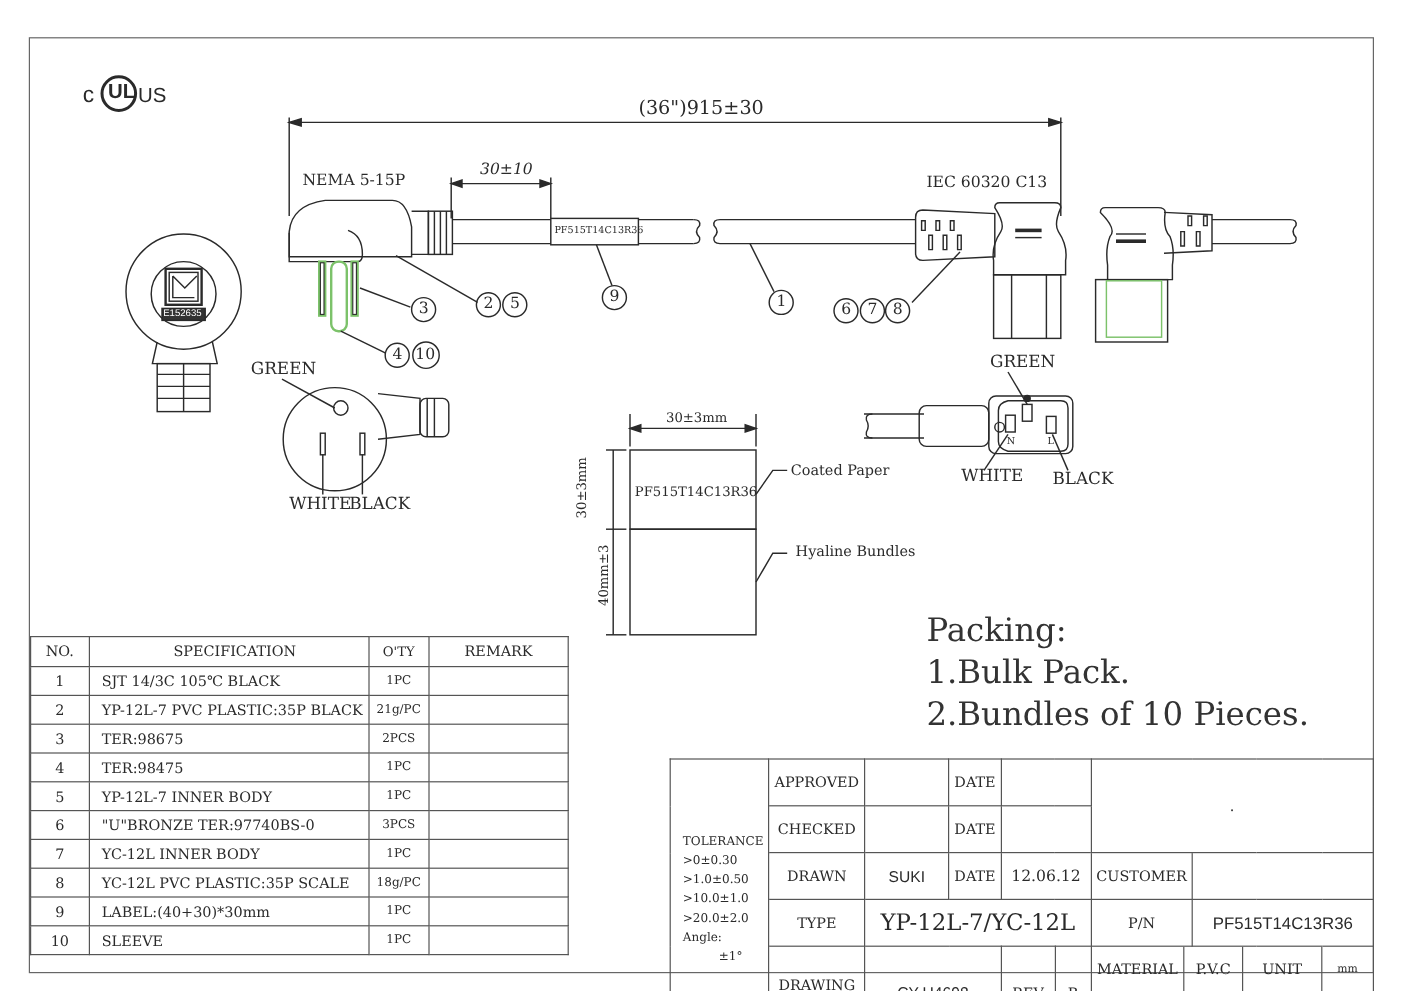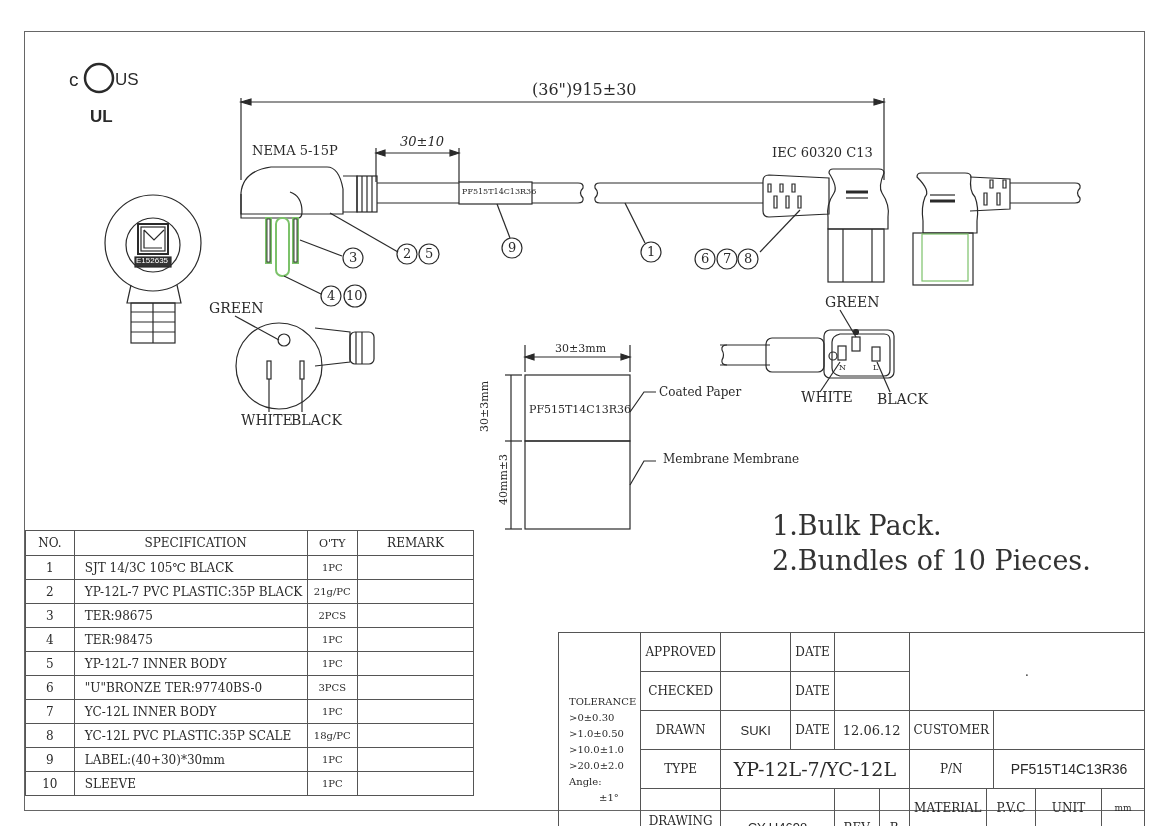--- a/index.html
+++ b/index.html
@@ -185,21 +185,21 @@
     <circle cx="429" cy="254" r="10"></circle>
     <circle cx="705" cy="259" r="10"></circle>
     <circle cx="727" cy="259" r="10"></circle>
     <circle cx="748" cy="259" r="10"></circle>
     <circle cx="512" cy="248" r="10"></circle>
     <circle cx="355" cy="296" r="11"></circle>
   </g>
 </svg>
 
 <span class="t sans" style="left:69px;top:69px;font-size:19px;">c</span>
-<span class="t sans" style="left:90px;top:67px;font-size:17px;font-weight:bold;margin-top:40px;">UL</span>
+<span class="t sans" style="left:90px;top:67px;font-size:17px;font-weight:bold;">UL</span>
 <span class="t sans" style="left:115px;top:70px;font-size:17px;">US</span>
 
 <span class="t" style="left:532px;top:80px;font-size:16px;">(36")915±30</span>
 <span class="t" style="left:400px;top:134px;font-size:13px;font-style:italic;">30±10</span>
 <span class="t" style="left:252px;top:143px;font-size:13px;">NEMA 5-15P</span>
 <span class="t" style="left:772px;top:145px;font-size:13px;">IEC 60320 C13</span>
 <span class="t" style="left:462px;top:187px;font-size:8px;">PF515T14C13R36</span>
 <span class="t sans" style="left:136px;top:256px;font-size:8px;color:#fff;">E152635</span>
 
 <span class="t" style="left:647px;top:244px;font-size:13px;">1</span>
@@ -220,23 +220,24 @@
 <span class="t" style="left:801px;top:389px;font-size:14px;">WHITE</span>
 <span class="t" style="left:877px;top:391px;font-size:14px;">BLACK</span>
 <span class="t" style="left:839px;top:363px;font-size:8px;">N</span>
 <span class="t" style="left:873px;top:363px;font-size:8px;">L</span>
 
 <span class="t" style="left:555px;top:342px;font-size:11px;">30±3mm</span>
 <span class="t" style="left:478px;top:402px;font-size:11px;transform:rotate(-90deg);transform-origin:left top;top:432px;">30±3mm</span>
 <span class="t" style="left:497px;top:505px;font-size:11px;transform:rotate(-90deg);transform-origin:left top;">40mm±3</span>
 <span class="t" style="left:529px;top:403px;font-size:11px;">PF515T14C13R36</span>
 <span class="t" style="left:659px;top:385px;font-size:12px;">Coated Paper</span>
-<span class="t" style="left:663px;top:452px;font-size:12px;">Membrane Membrane</span>
+<span class="t" style="left:663px;top:452px;font-size:12px;">Hyaline Bundles</span>
 
 <div class="pk">
+  <div>Packing:</div>
   <div>1.Bulk Pack.</div>
   <div>2.Bundles of 10 Pieces.</div>
 </div>
 
 <table class="bom">
   <tbody>
       <tr>
     <th class="c0">NO.</th>
     <th class="c1 c1h">SPECIFICATION</th>
     <th class="c2 c2h">O'TY</th>

